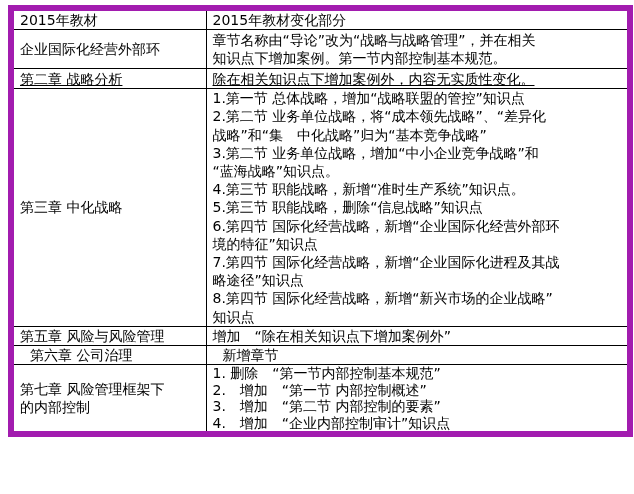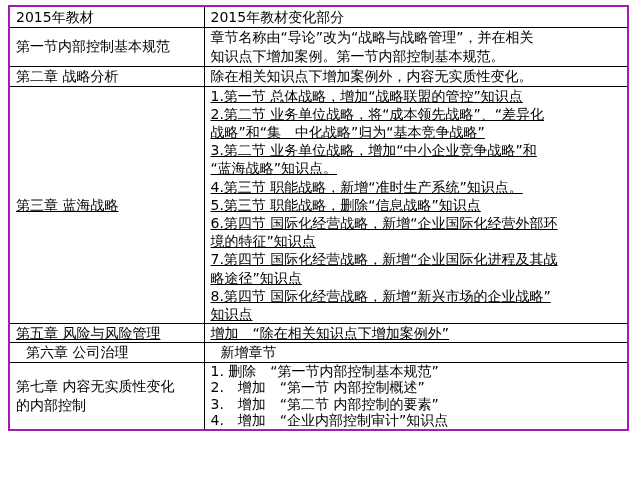--- a/index.html
+++ b/index.html
@@ -12,73 +12,73 @@
     font-family: "DejaVu Sans", "Liberation Sans", sans-serif;
     color: #000000;
   }
   .doc-table {
     position: absolute;
     left: 8px;
     top: 5px;
     width: 619px;
     border-collapse: collapse;
     table-layout: fixed;
-    border: 2px solid #a21caf;
+    border: 6px solid #a21caf;
   }
   .doc-table col.c1 { width: 195px; }
   .doc-table col.c2 { width: 424px; }
   .doc-table th,
   .doc-table td {
     border: 1px solid #000000;
     padding: 0 6px;
     font-size: 14px;
     font-weight: normal;
     text-align: left;
     vertical-align: middle;
     line-height: 18.2px;
     white-space: pre-wrap;
     overflow: hidden;
     color: #000000;
   }
   
   tr.rh  th { height: 21px; }
   tr.r1  td { height: 39px; }
-  tr.r2  td { height: 20px; }
-  tr.r3  td { height: 237px; text-decoration: underline; }
+  tr.r2  td { height: 20px; text-decoration: underline; }
+  tr.r3  td { height: 237px; }
   tr.r4  td { height: 20px; }
-  tr.r5  td { height: 18px; text-decoration: underline; }
+  tr.r5  td { height: 18px; }
   tr.r6  td { height: 18px; padding-left: 16px; }
   tr.r7  td { height: 66px; margin-left: 16px; }
   tr.r7  td.changes { line-height: 16.5px; }
   tr.r8  td { height: 38px; }
 </style>
 </head>
 <body>
 
 <table class="doc-table">
   <colgroup>
     <col class="c1">
     <col class="c2">
   </colgroup>
   <tbody>
     <tr class="rh">
       <th>2015年教材</th>
       <th>2015年教材变化部分</th>
     </tr>
     <tr class="r1">
-      <td class="chapter">第一节内部控制基本规范</td>
+      <td class="chapter">企业国际化经营外部环</td>
       <td class="changes">章节名称由“导论”改为“战略与战略管理”，并在相关
 知识点下增加案例。第一节内部控制基本规范。</td>
     </tr>
     <tr class="r2">
       <td class="chapter">第二章 战略分析</td>
       <td class="changes">除在相关知识点下增加案例外，内容无实质性变化。</td>
     </tr>
     <tr class="r3">
-      <td class="chapter">第三章 蓝海战略</td>
+      <td class="chapter">第三章 中化战略</td>
       <td class="changes">1.第一节 总体战略，增加“战略联盟的管控”知识点
 2.第二节 业务单位战略，将“成本领先战略”、“差异化
 战略”和“集　中化战略”归为“基本竞争战略”
 3.第二节 业务单位战略，增加“中小企业竞争战略”和
 “蓝海战略”知识点。
 4.第三节 职能战略，新增“准时生产系统”知识点。
 5.第三节 职能战略，删除“信息战略”知识点
 6.第四节 国际化经营战略，新增“企业国际化经营外部环
 境的特征”知识点
 7.第四节 国际化经营战略，新增“企业国际化进程及其战
@@ -88,21 +88,21 @@
     </tr>
     <tr class="r5">
       <td class="chapter">第五章 风险与风险管理</td>
       <td class="changes">增加　“除在相关知识点下增加案例外”</td>
     </tr>
     <tr class="r6">
       <td class="chapter">第六章 公司治理</td>
       <td class="changes">新增章节</td>
     </tr>
     <tr class="r7">
-      <td class="chapter">第七章 内容无实质性变化
+      <td class="chapter">第七章 风险管理框架下
 的内部控制</td>
       <td class="changes">1. 删除　“第一节内部控制基本规范”
 2.　增加　“第一节 内部控制概述”
 3.　增加　“第二节 内部控制的要素”
 4.　增加　“企业内部控制审计”知识点</td>
     </tr>
   </tbody>
 </table>
 
 </body></html>

